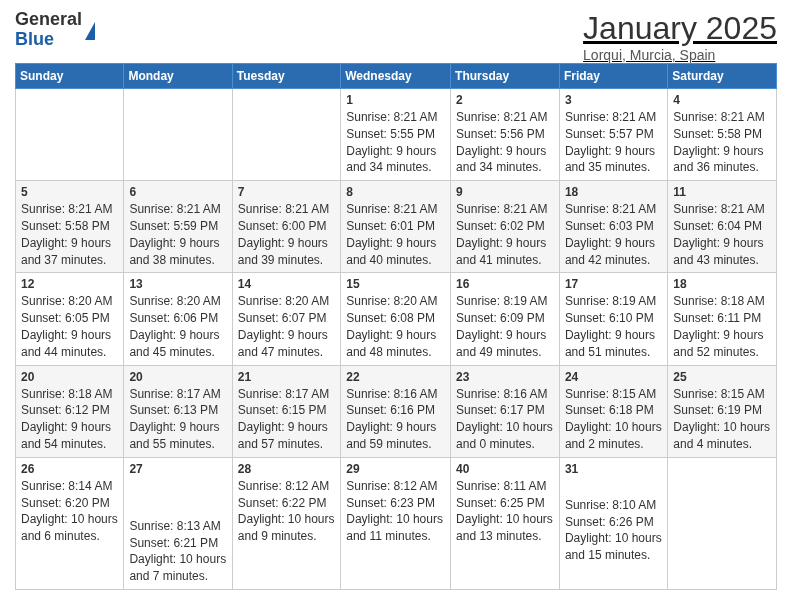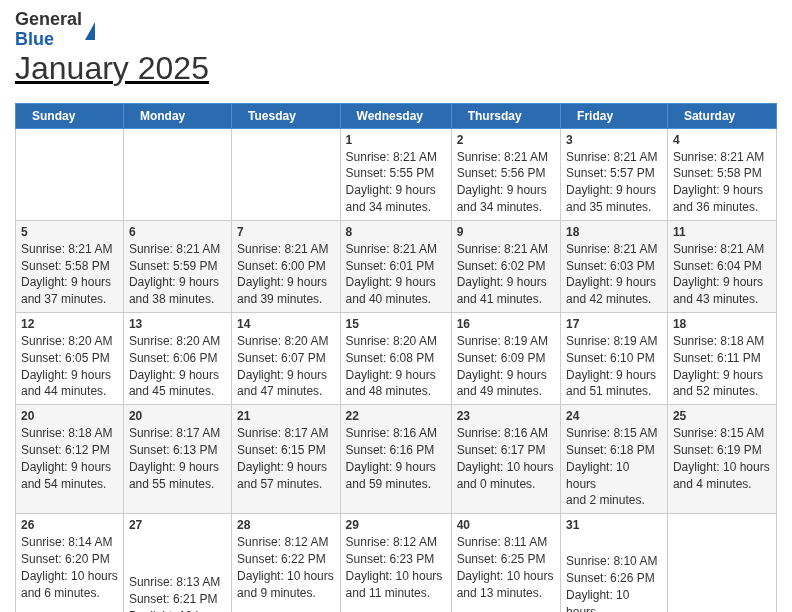--- a/index.html
+++ b/index.html
@@ -13,22 +13,21 @@
     .page {
       width: 792px;
       min-height: 612px;
       background: #fff;
       padding: 10px 15px;
     }
     .header {
       display: flex;
       justify-content: space-between;
       align-items: flex-start;
-      margin-bottom: 16px;
-      flex-direction: column;
+      margin-bottom: 0;
     }
     .logo {
       display: flex;
       align-items: center;
     }
     .logo-text {
       display: flex;
       flex-direction: column;
       font-size: 18px;
       font-weight: bold;
@@ -63,21 +62,21 @@
     .calendar {
       width: 100%;
       border-collapse: collapse;
       border: 1px solid #ccc;
     }
     .calendar th {
       background-color: #2b6cb0;
       color: #fff;
       font-size: 12px;
       font-weight: bold;
-      padding: 5px 16px;
+      padding: 5px 4px;
       text-align: left;
       border: 1px solid #4a8fd4;
     }
     .calendar td {
       border: 1px solid #ccc;
       vertical-align: top;
       padding: 4px 5px;
       width: 113px;
       height: 80px;
       font-size: 9.5px;
@@ -111,20 +110,21 @@
       <div class="logo-inner">
         <div class="logo-text">
           <span class="logo-general">General</span>
           <span class="logo-blue">Blue</span>
         </div>
         <div class="logo-triangle"></div>
       </div>
     </div>
     <div class="title-section">
       <div class="month-title">January 2025</div>
+      <div class="location">Lorqui, Murcia, Spain</div>
     </div>
   </div>
 
   <table class="calendar">
     <thead>
       <tr>
         <th>Sunday</th>
         <th>Monday</th>
         <th>Tuesday</th>
         <th>Wednesday</th>

